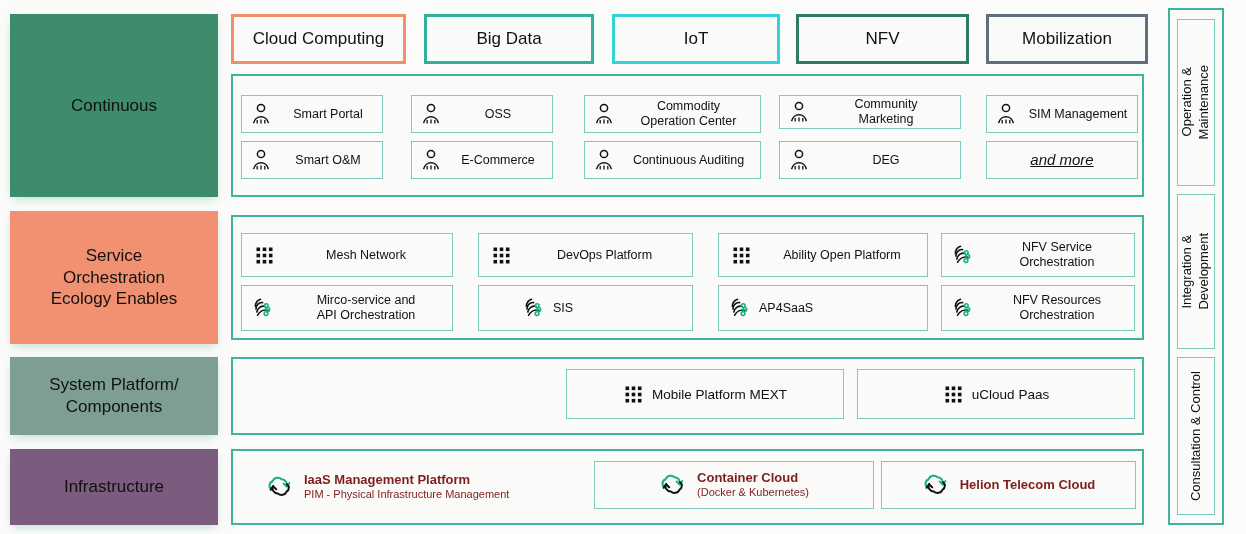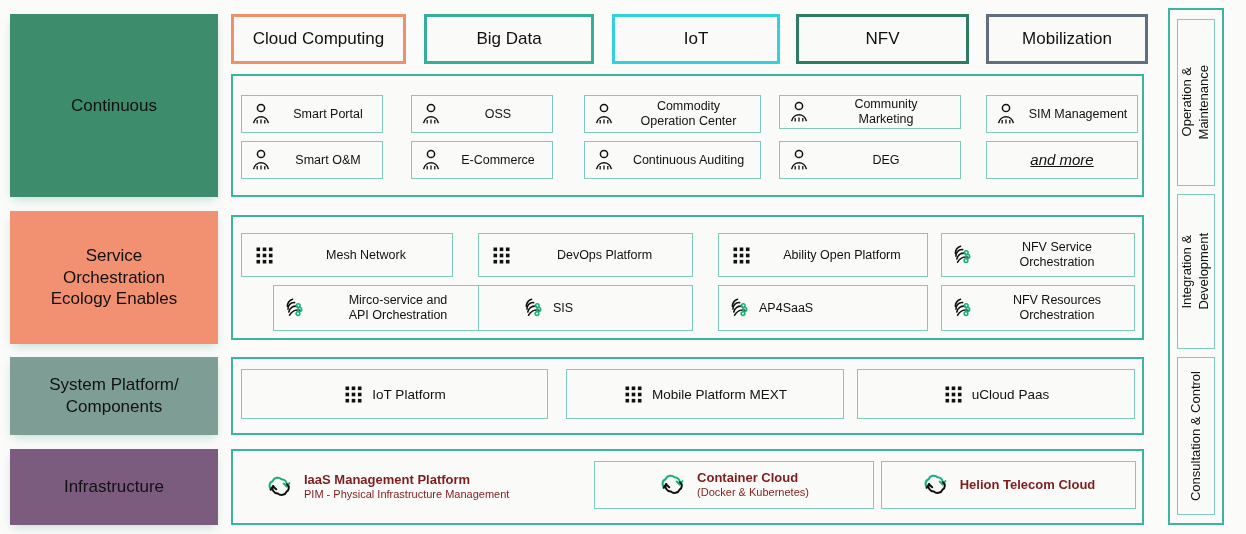--- a/index.html
+++ b/index.html
@@ -277,21 +277,21 @@
           <path d="M11.6 6.6 A6.0 6.0 0 0 0 5.0 13.2" fill="none" stroke="#111" stroke-width="1.6" stroke-linecap="round"></path>
           <path d="M14.0 10.2 A7.2 7.2 0 0 0 5.8 16.0" fill="none" stroke="#111" stroke-width="1.6" stroke-linecap="round"></path>
           <path d="M17.0 14.2 A9.5 9.5 0 0 0 6.6 19.2" fill="none" stroke="#111" stroke-width="1.6" stroke-linecap="round"></path>
           <circle cx="15.2" cy="9.6" r="1.9" fill="none" stroke="#16b07a" stroke-width="1.5"></circle>
           <circle cx="16.8" cy="13.4" r="1.9" fill="none" stroke="#16b07a" stroke-width="1.5"></circle>
           <circle cx="15" cy="17.6" r="1.9" fill="none" stroke="#16b07a" stroke-width="1.5"></circle>
         </svg>
       </div>
       <div class="lbl">NFV Service<br>Orchestration</div>
     </div>
-    <div class="tile" style="left: 241px; top: 285px; width: 212px; height: 46px; margin-left: 32px;">
+    <div class="tile" style="left: 241px; top: 285px; width: 212px; height: 46px;">
       <div class="ico" style="width: 32px; margin-left: 6px;">
         <svg width="26" height="24" viewBox="0 0 26 24">
           <path d="M9.5 3.2 A7.6 7.6 0 0 0 4.4 10.4" fill="none" stroke="#111" stroke-width="1.6" stroke-linecap="round"></path>
           <path d="M11.6 6.6 A6.0 6.0 0 0 0 5.0 13.2" fill="none" stroke="#111" stroke-width="1.6" stroke-linecap="round"></path>
           <path d="M14.0 10.2 A7.2 7.2 0 0 0 5.8 16.0" fill="none" stroke="#111" stroke-width="1.6" stroke-linecap="round"></path>
           <path d="M17.0 14.2 A9.5 9.5 0 0 0 6.6 19.2" fill="none" stroke="#111" stroke-width="1.6" stroke-linecap="round"></path>
           <circle cx="15.2" cy="9.6" r="1.9" fill="none" stroke="#16b07a" stroke-width="1.5"></circle>
           <circle cx="16.8" cy="13.4" r="1.9" fill="none" stroke="#16b07a" stroke-width="1.5"></circle>
           <circle cx="15" cy="17.6" r="1.9" fill="none" stroke="#16b07a" stroke-width="1.5"></circle>
         </svg>
@@ -334,38 +334,20 @@
           <path d="M14.0 10.2 A7.2 7.2 0 0 0 5.8 16.0" fill="none" stroke="#111" stroke-width="1.6" stroke-linecap="round"></path>
           <path d="M17.0 14.2 A9.5 9.5 0 0 0 6.6 19.2" fill="none" stroke="#111" stroke-width="1.6" stroke-linecap="round"></path>
           <circle cx="15.2" cy="9.6" r="1.9" fill="none" stroke="#16b07a" stroke-width="1.5"></circle>
           <circle cx="16.8" cy="13.4" r="1.9" fill="none" stroke="#16b07a" stroke-width="1.5"></circle>
           <circle cx="15" cy="17.6" r="1.9" fill="none" stroke="#16b07a" stroke-width="1.5"></circle>
         </svg>
       </div>
       <div class="lbl">NFV Resources<br>Orchestration</div>
     </div>
     <div class="panel" style="left: 231px; top: 357px; width: 913px; height: 78px;"></div>
-    <div class="tile" style="left: 241px; top: 369px; width: 307px; height: 50px; font-size: 13.5px; justify-content: center;">
-      <div style="display: flex; align-items: center; gap: 9px;">
-        <div class="ico">
-          <svg width="20" height="20" viewBox="0 0 20 20">
-            <rect x="2.5" y="2.5" width="3.6" height="3.6" fill="#111"></rect>
-            <rect x="8.7" y="2.5" width="3.6" height="3.6" fill="#111"></rect>
-            <rect x="14.9" y="2.5" width="3.6" height="3.6" fill="#111"></rect>
-            <rect x="2.5" y="8.7" width="3.6" height="3.6" fill="#111"></rect>
-            <rect x="8.7" y="8.7" width="3.6" height="3.6" fill="#111"></rect>
-            <rect x="14.9" y="8.7" width="3.6" height="3.6" fill="#111"></rect>
-            <rect x="2.5" y="14.9" width="3.6" height="3.6" fill="#111"></rect>
-            <rect x="8.7" y="14.9" width="3.6" height="3.6" fill="#111"></rect>
-            <rect x="14.9" y="14.9" width="3.6" height="3.6" fill="#111"></rect>
-          </svg>
-        </div>
-        <div>IoT Platform</div>
-      </div>
-    </div>
     <div class="tile" style="left: 566px; top: 369px; width: 278px; height: 50px; font-size: 13.5px; justify-content: center;">
       <div style="display: flex; align-items: center; gap: 9px;">
         <div class="ico">
           <svg width="20" height="20" viewBox="0 0 20 20">
             <rect x="2.5" y="2.5" width="3.6" height="3.6" fill="#111"></rect>
             <rect x="8.7" y="2.5" width="3.6" height="3.6" fill="#111"></rect>
             <rect x="14.9" y="2.5" width="3.6" height="3.6" fill="#111"></rect>
             <rect x="2.5" y="8.7" width="3.6" height="3.6" fill="#111"></rect>
             <rect x="8.7" y="8.7" width="3.6" height="3.6" fill="#111"></rect>
             <rect x="14.9" y="8.7" width="3.6" height="3.6" fill="#111"></rect>

